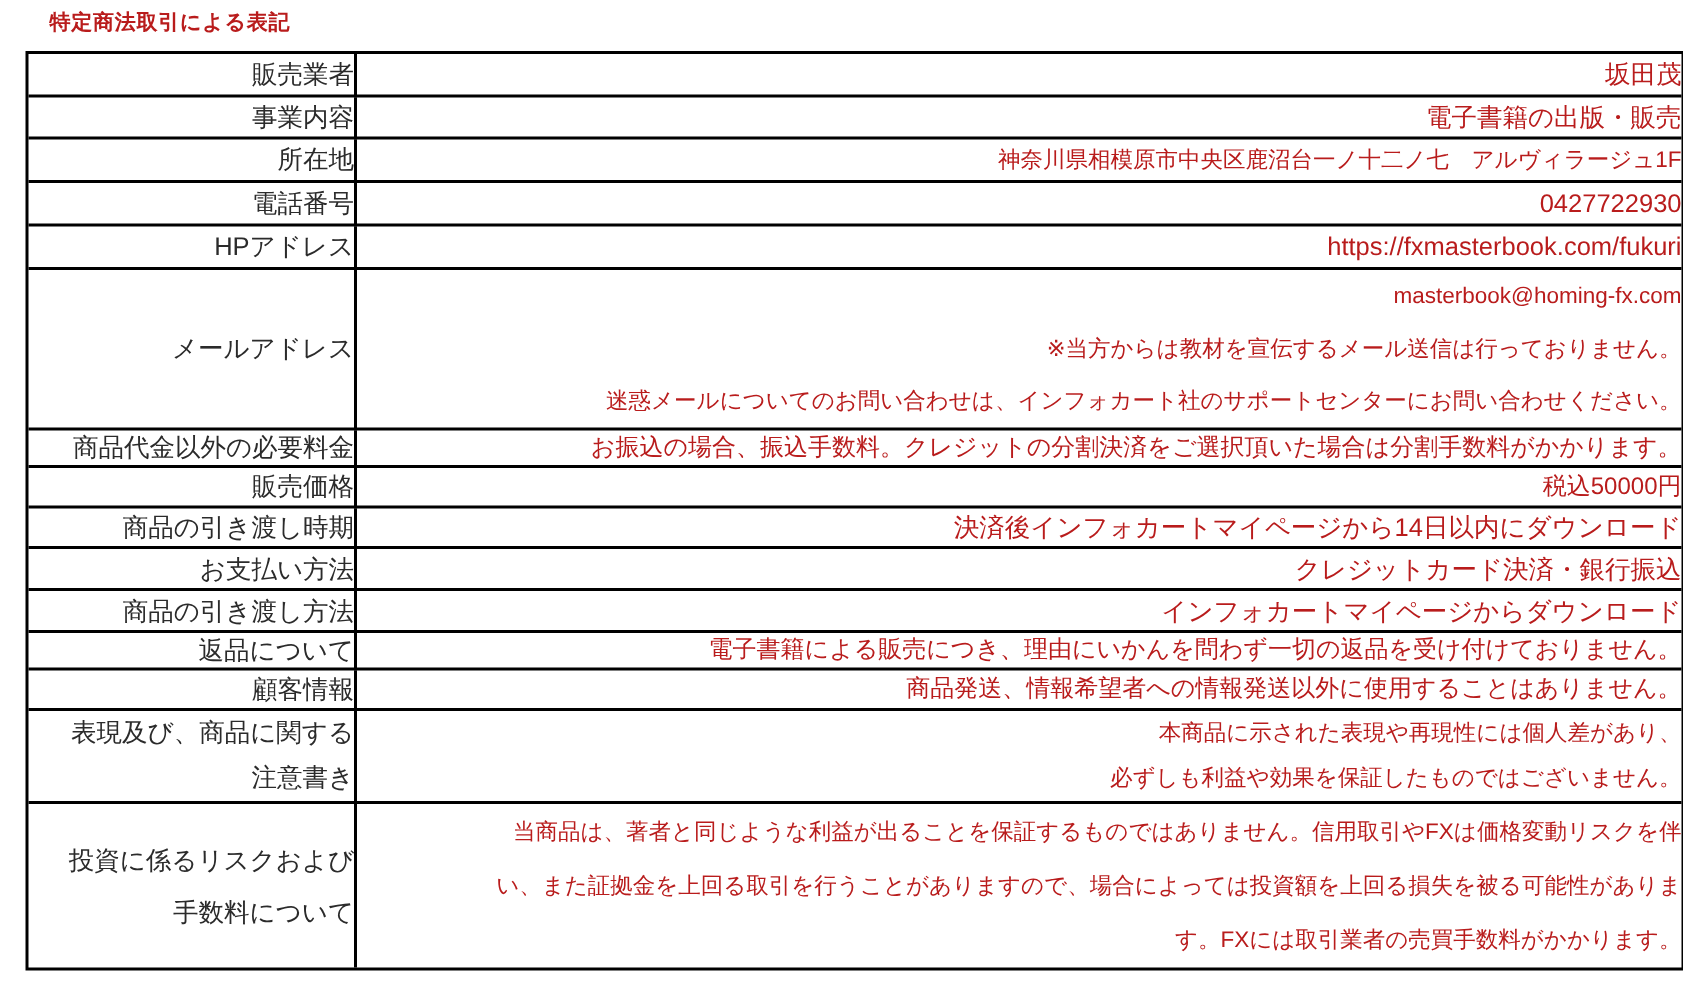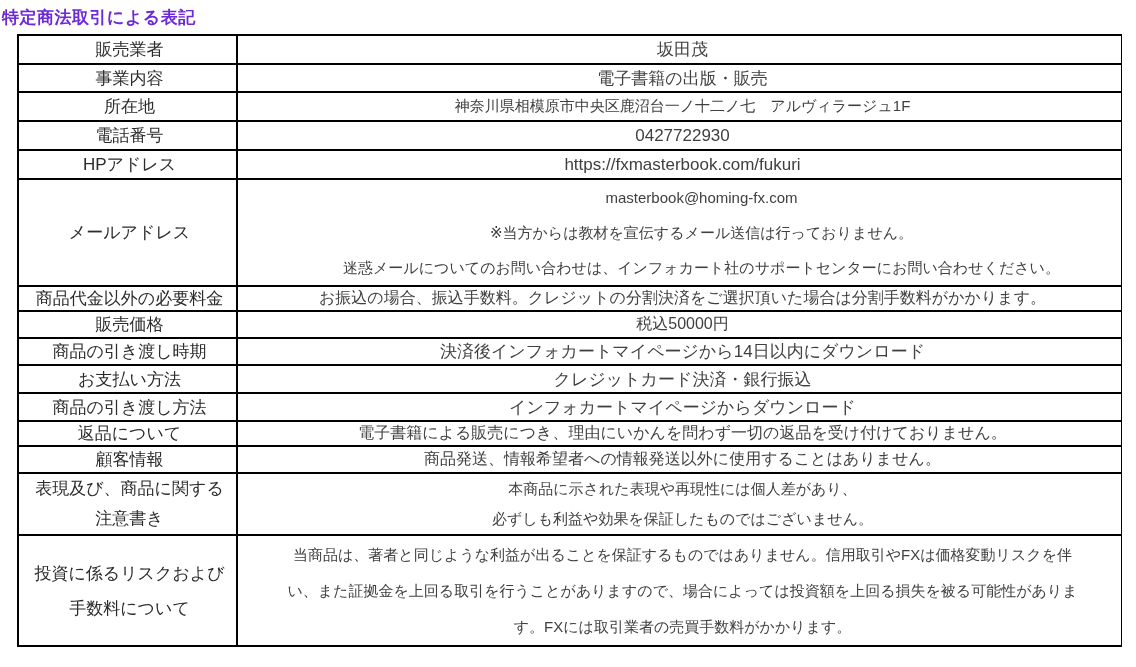--- a/index.html
+++ b/index.html
@@ -6,58 +6,58 @@
   html, body {
     width: 1136px; height: 667px;
     background: #ffffff;
     font-family: "Liberation Sans", "DejaVu Sans", sans-serif;
     color: #1f1f1f;
     overflow: hidden;
   }
   .page { position: relative; width: 1136px; height: 667px; background: #ffffff; }
 
   .page-title {
-    position: absolute; left: 2px; top: 6px;
-    font-size: 17px; font-weight: bold; color: #6d28d9;
+    position: absolute; left: 33px; top: 6px;
+    font-size: 14px; font-weight: bold; color: #b91c1c;
     letter-spacing: 0.5px;
     white-space: nowrap;
   }
 
   .table-wrap {
     position: absolute; left: 17px; top: 34px;
     width: 1105px; height: 613px;
     border: 2px solid #000;
     border-right-width: 1px;
     background: #fff;
   }
   table.disclosure {
     width: 100%; height: 100%;
     border-collapse: collapse;
     table-layout: fixed;
   }
   th, td {
     border-bottom: 2px solid #000;
     vertical-align: middle;
-    text-align: center;
+    text-align: right;
     overflow: hidden;
     white-space: nowrap;
   }
   tr:last-child th, tr:last-child td { border-bottom: none; }
   th {
     width: 218px;
     border-right: 2px solid #000;
     padding-left: 4px;
     font-weight: normal;
     font-size: 17px;
     color: #2b2b2b;
   }
   td {
     padding-left: 6px;
     font-size: 17px;
-    color: #404040;
+    color: #b91c1c;
   }
   
   tr.r-addr td { font-size: 15px; margin-top: 32px; }
   tr.r-mail td { font-size: 15px; line-height: 35px; padding-left: 44px; }
   tr.r-fees td, tr.r-price td, tr.r-return td, tr.r-cust td { font-size: 16px; }
   tr.r-note th { line-height: 30px; }
   tr.r-note td { font-size: 15px; line-height: 30px; }
   tr.r-risk th { line-height: 35px; }
   tr.r-risk td { font-size: 15px; line-height: 36px; }
   .ln { display: block; }

